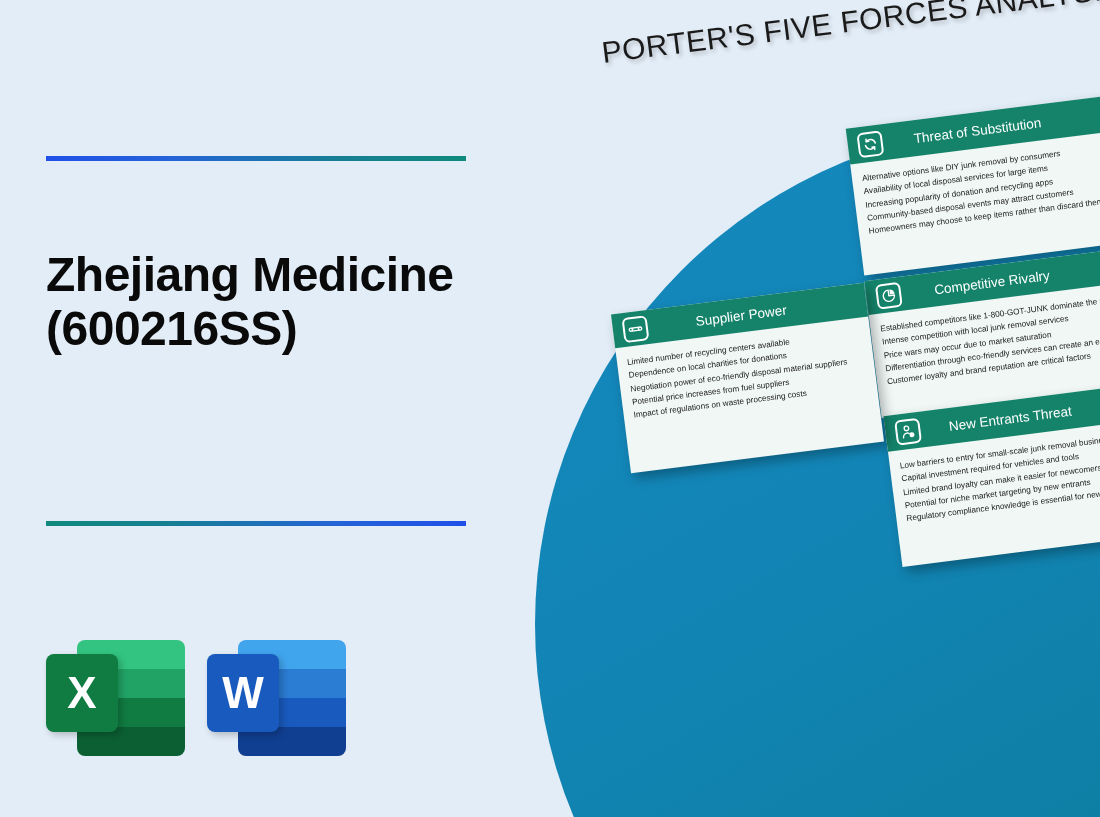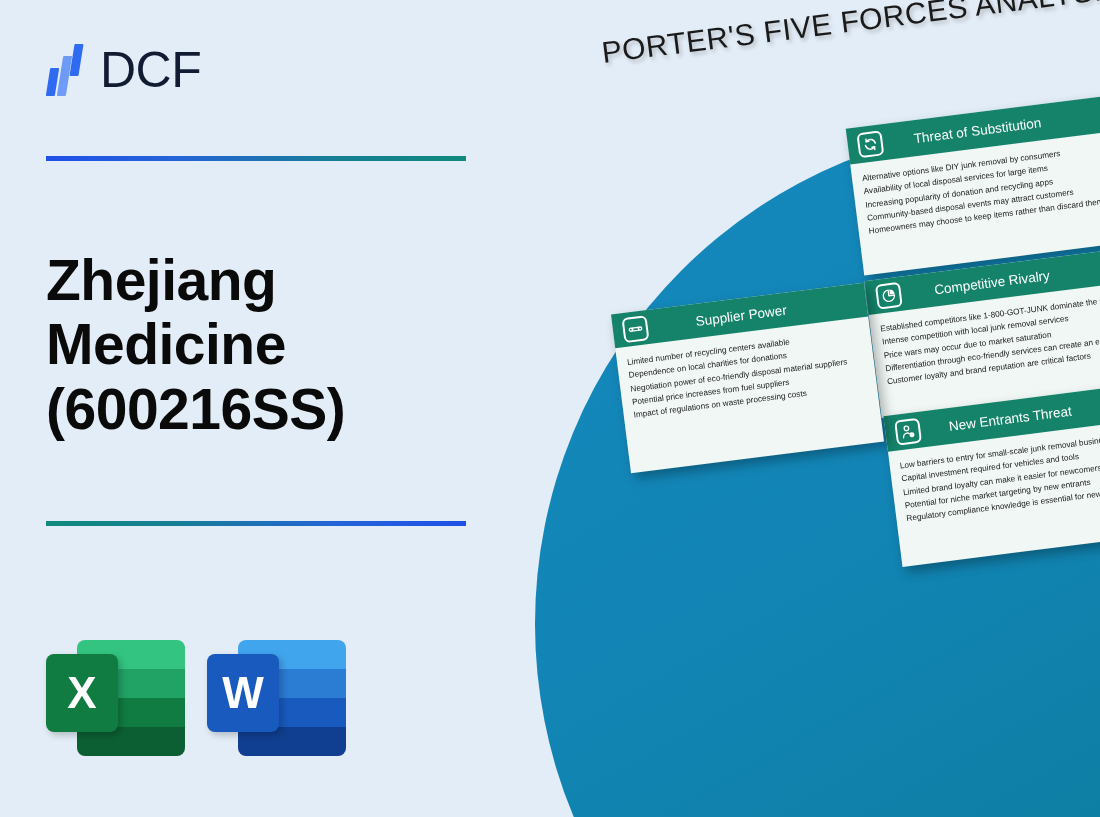--- a/index.html
+++ b/index.html
@@ -53,21 +53,21 @@
     width: 420px;
     height: 5px;
   }
   .rule-top    { top: 156px; background: linear-gradient(90deg, #2050e8 0%, #2563d8 30%, #167f94 70%, #0f8a7c 100%); }
   .rule-bottom { top: 521px; background: linear-gradient(90deg, #0f8a7c 0%, #167f94 30%, #2563d8 70%, #2050e8 100%); }
 
   .title {
     position: absolute;
     left: 46px; top: 248px;
     width: 460px;
-    font-size: 57px;
+    font-size: 48px;
     line-height: 1.13;
     font-weight: 700;
     color: #0a0a0a;
     letter-spacing: -0.5px;
   }
 
   
   .office-row {
     position: absolute;
     left: 46px; top: 632px;
@@ -208,28 +208,20 @@
   #conn-horz {
     left: 378px; top: 326px; width: 42px; height: 10px; transform: rotate(-7.2deg);
     background: #0d7ea2;
   }
 </style>
 </head>
 <body>
 
 <div id="page">
 
-  <div class="logo">
-    <span class="logo-mark">
-      <i class="bar-a"></i>
-        <i class="bar-b"></i>
-        <i class="bar-c"></i>
-    </span>
-    <span class="logo-text">DCF</span>
-  </div>
 
   <div class="rule rule-top"></div>
 
   <h1 class="title">Zhejiang Medicine (600216SS)</h1>
 
   <div class="rule rule-bottom"></div>
 
   <div class="office-row">
     <div class="office-icon xl">
       <div class="oi-body">

